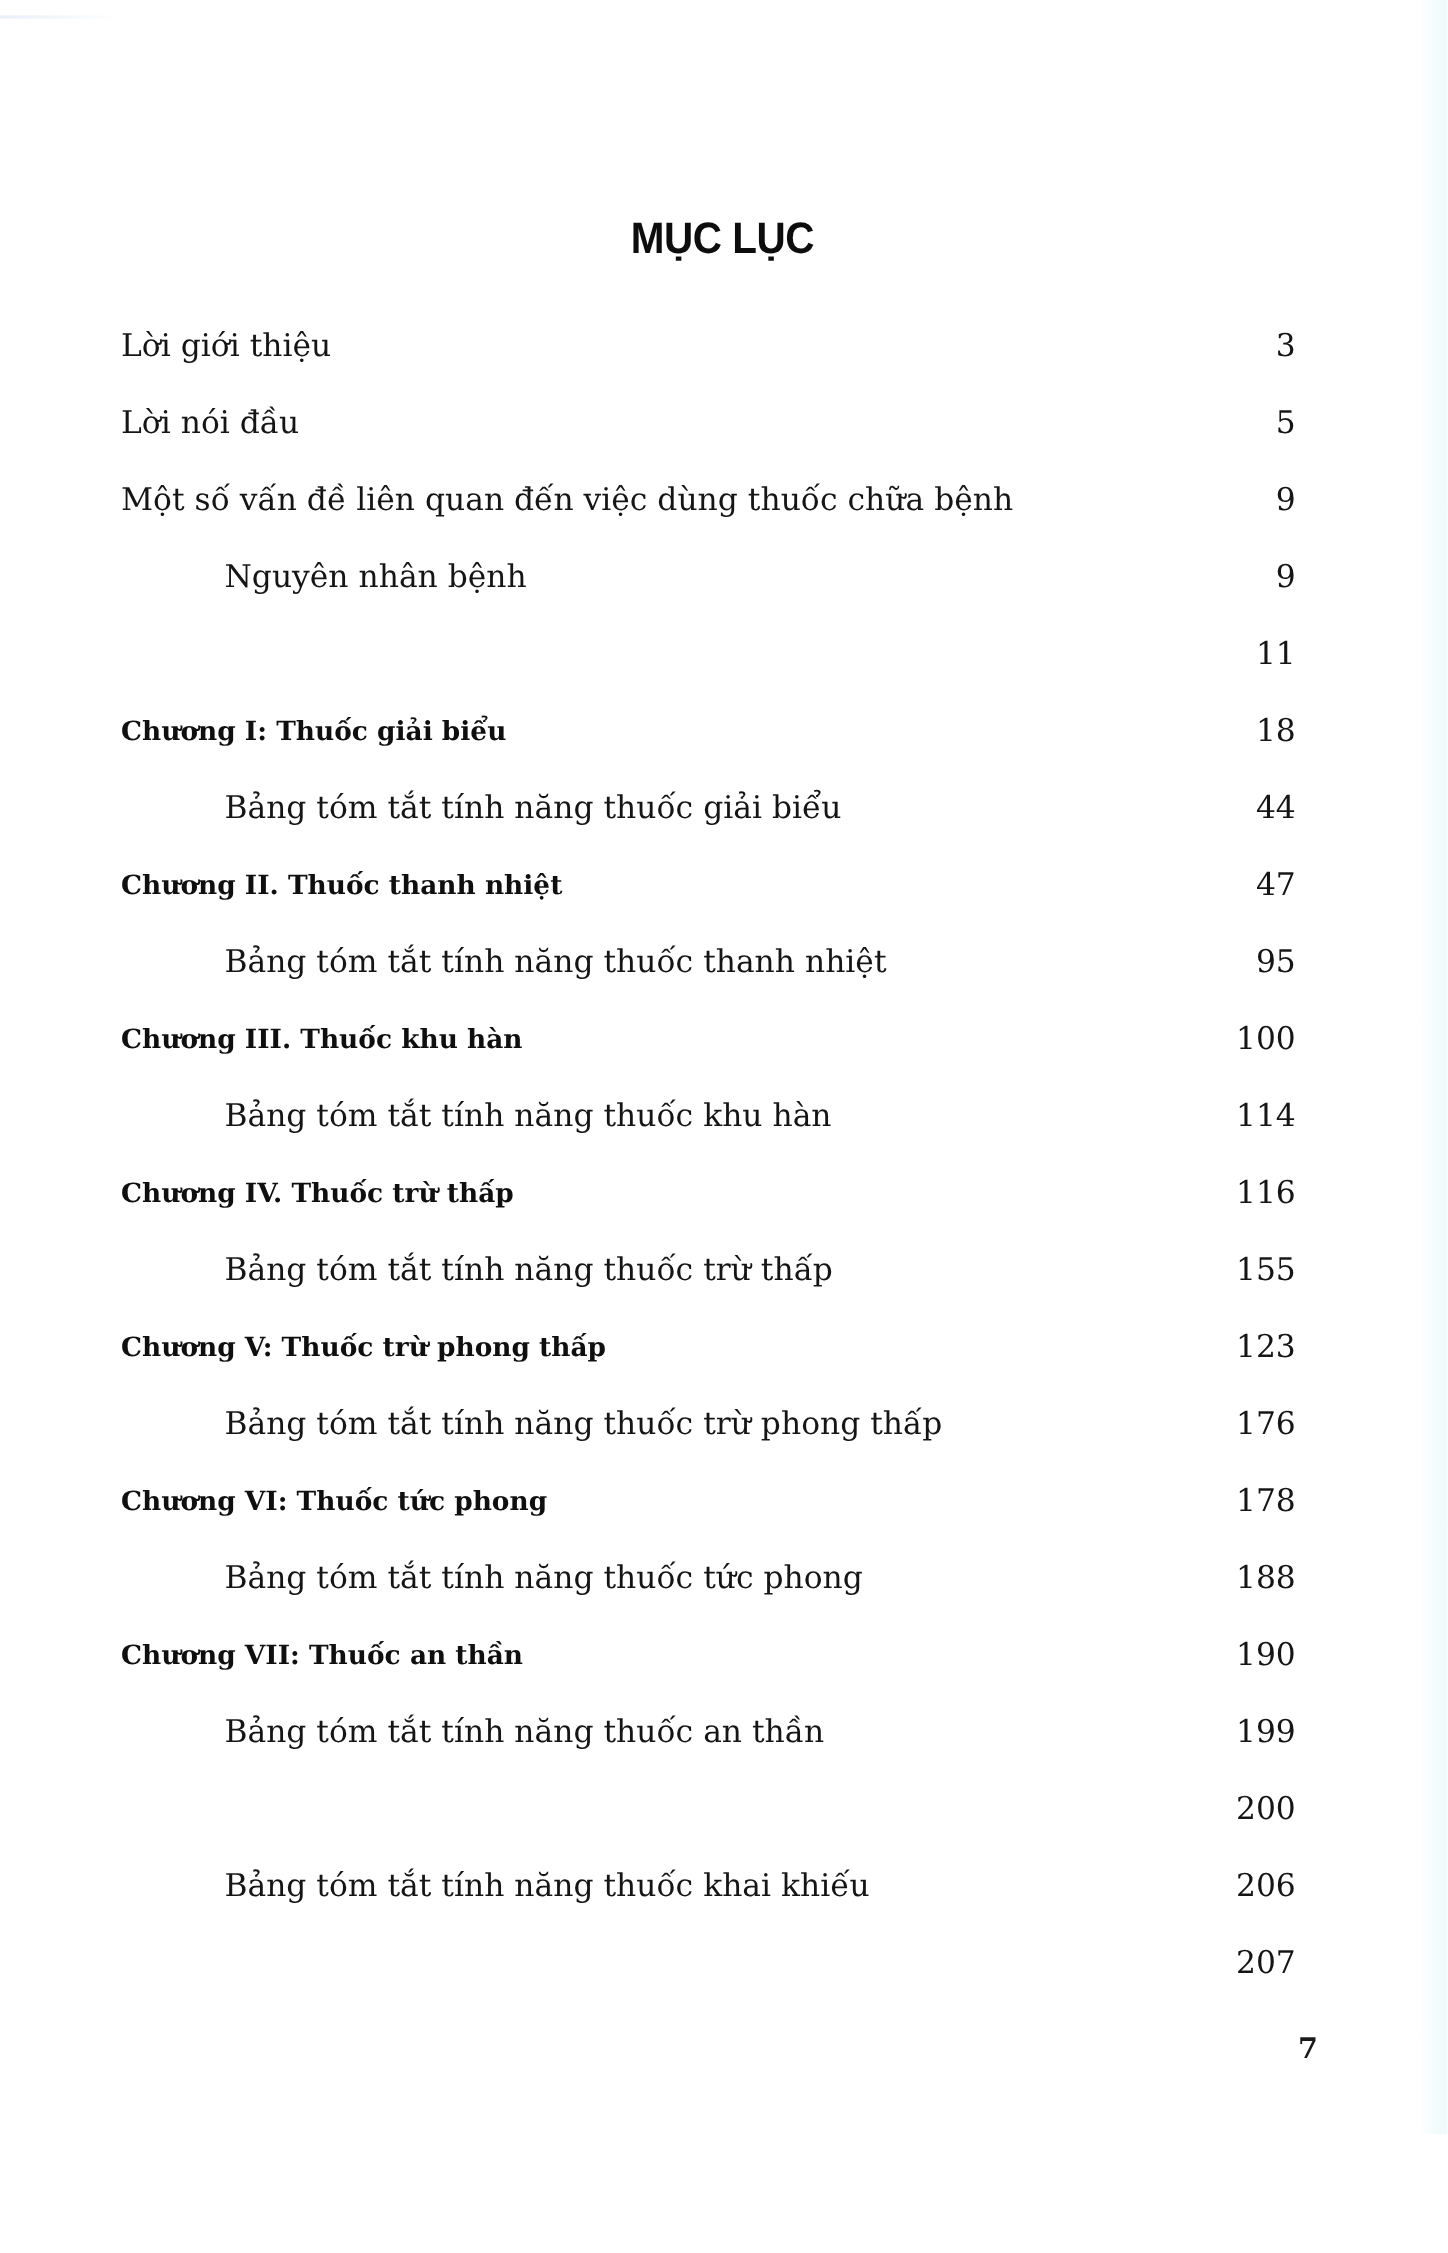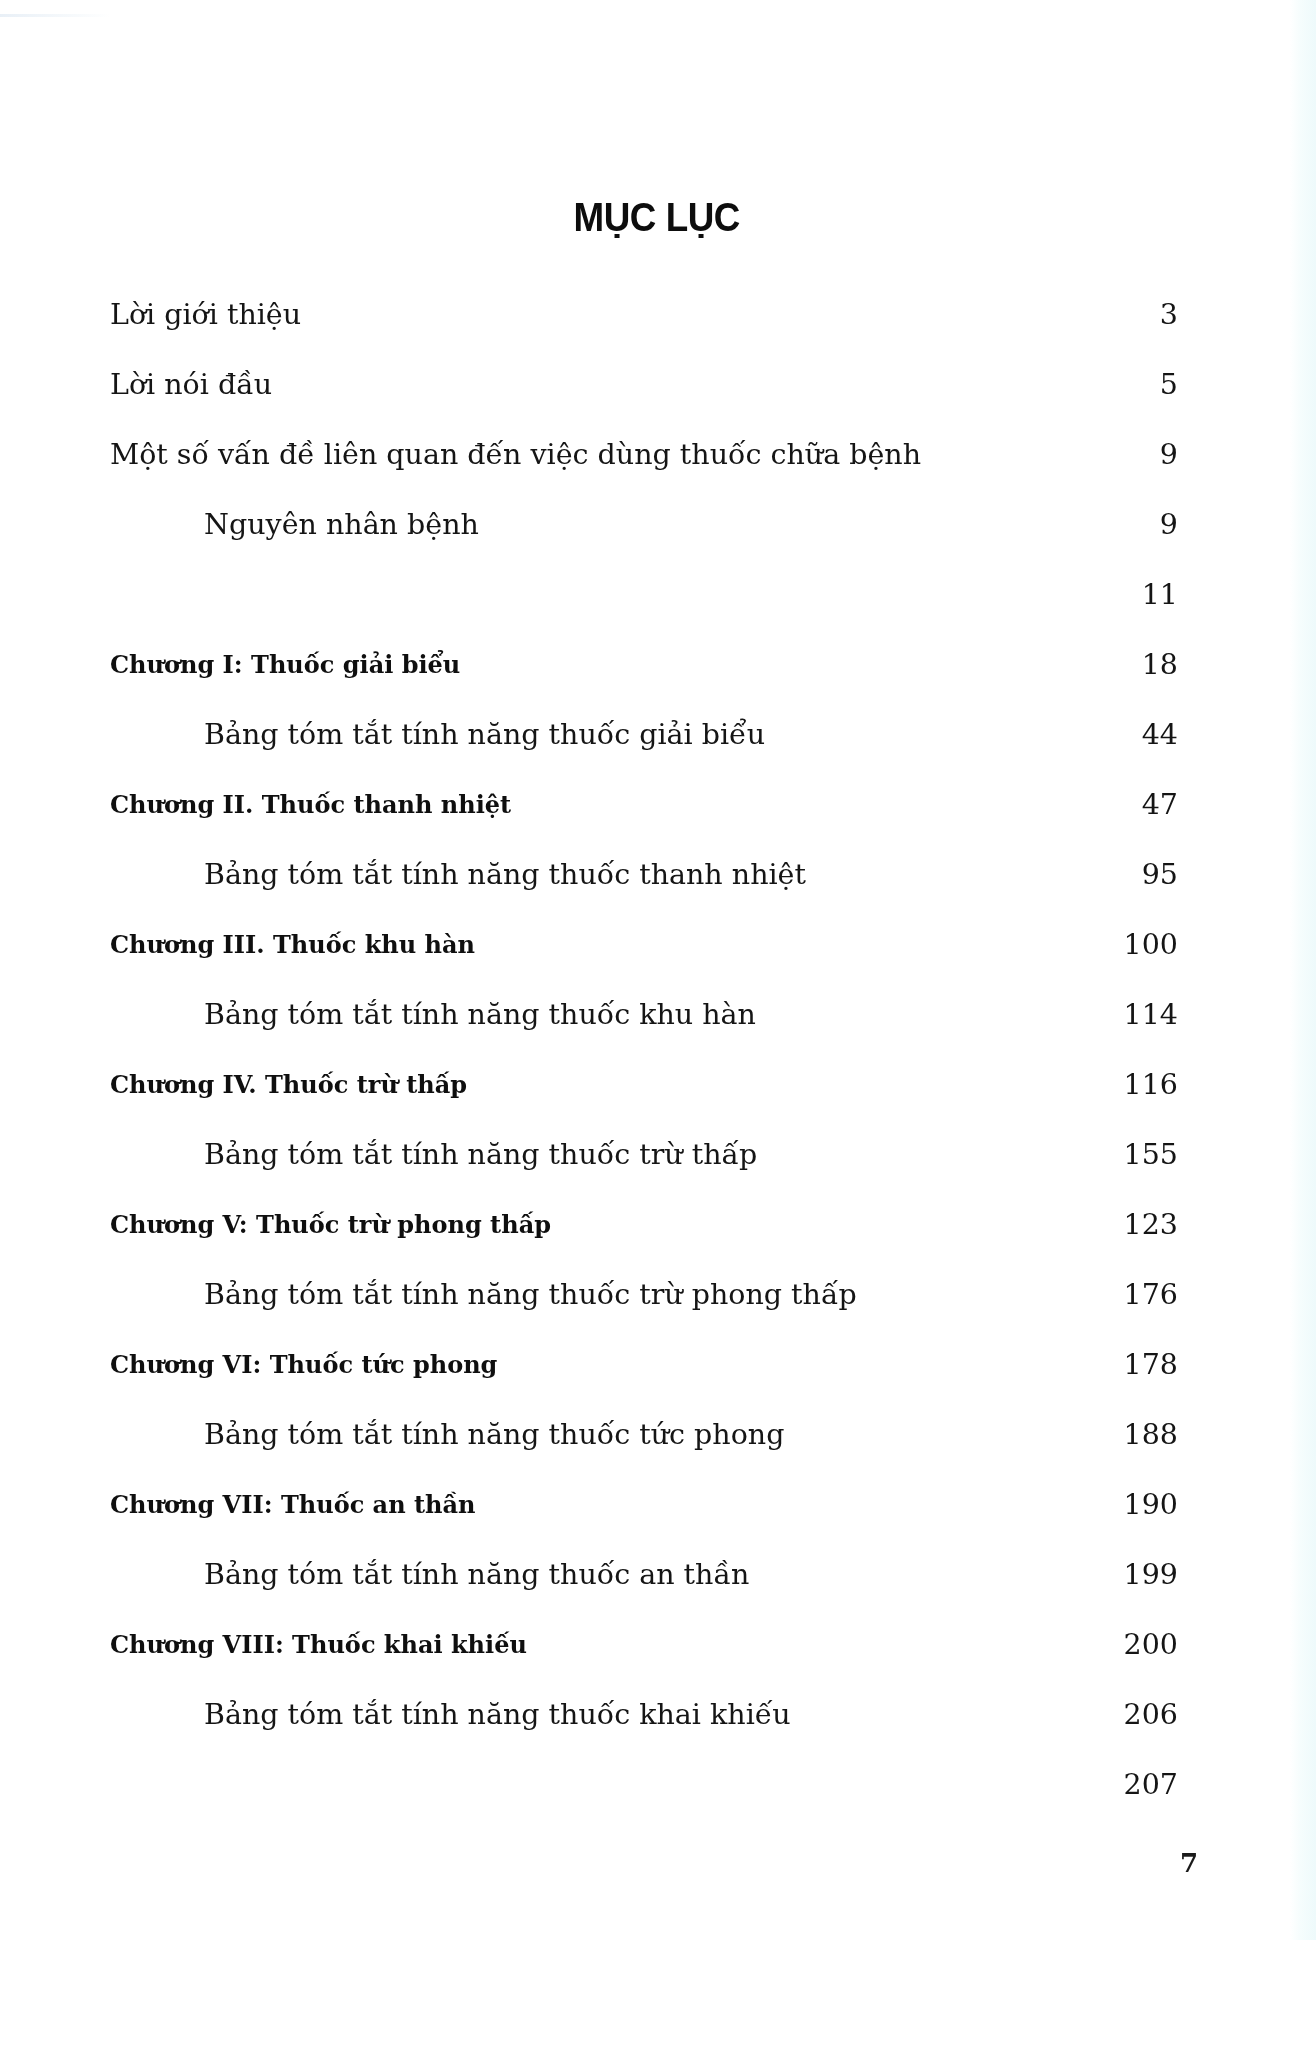--- a/index.html
+++ b/index.html
@@ -172,21 +172,20 @@
     </div>
     <div class="entry chapter" style="top:1485px">
       <span class="label">Chương VII: Thuốc an thần</span>
       <span class="page-num">190</span>
     </div>
     <div class="entry sub" style="top:1555px">
       <span class="label">Bảng tóm tắt tính năng thuốc an thần</span>
       <span class="page-num">199</span>
     </div>
     <div class="entry chapter" style="top:1625px">
-      <span class="label">Chương VIII: Thuốc khai khiếu</span>
       <span class="page-num">200</span>
     </div>
     <div class="entry sub" style="top:1695px">
       <span class="label">Bảng tóm tắt tính năng thuốc khai khiếu</span>
       <span class="page-num">206</span>
     </div>
     <div class="entry top" style="top:1765px">
       <span class="label"></span>
       <span class="page-num">207</span>
     </div>

